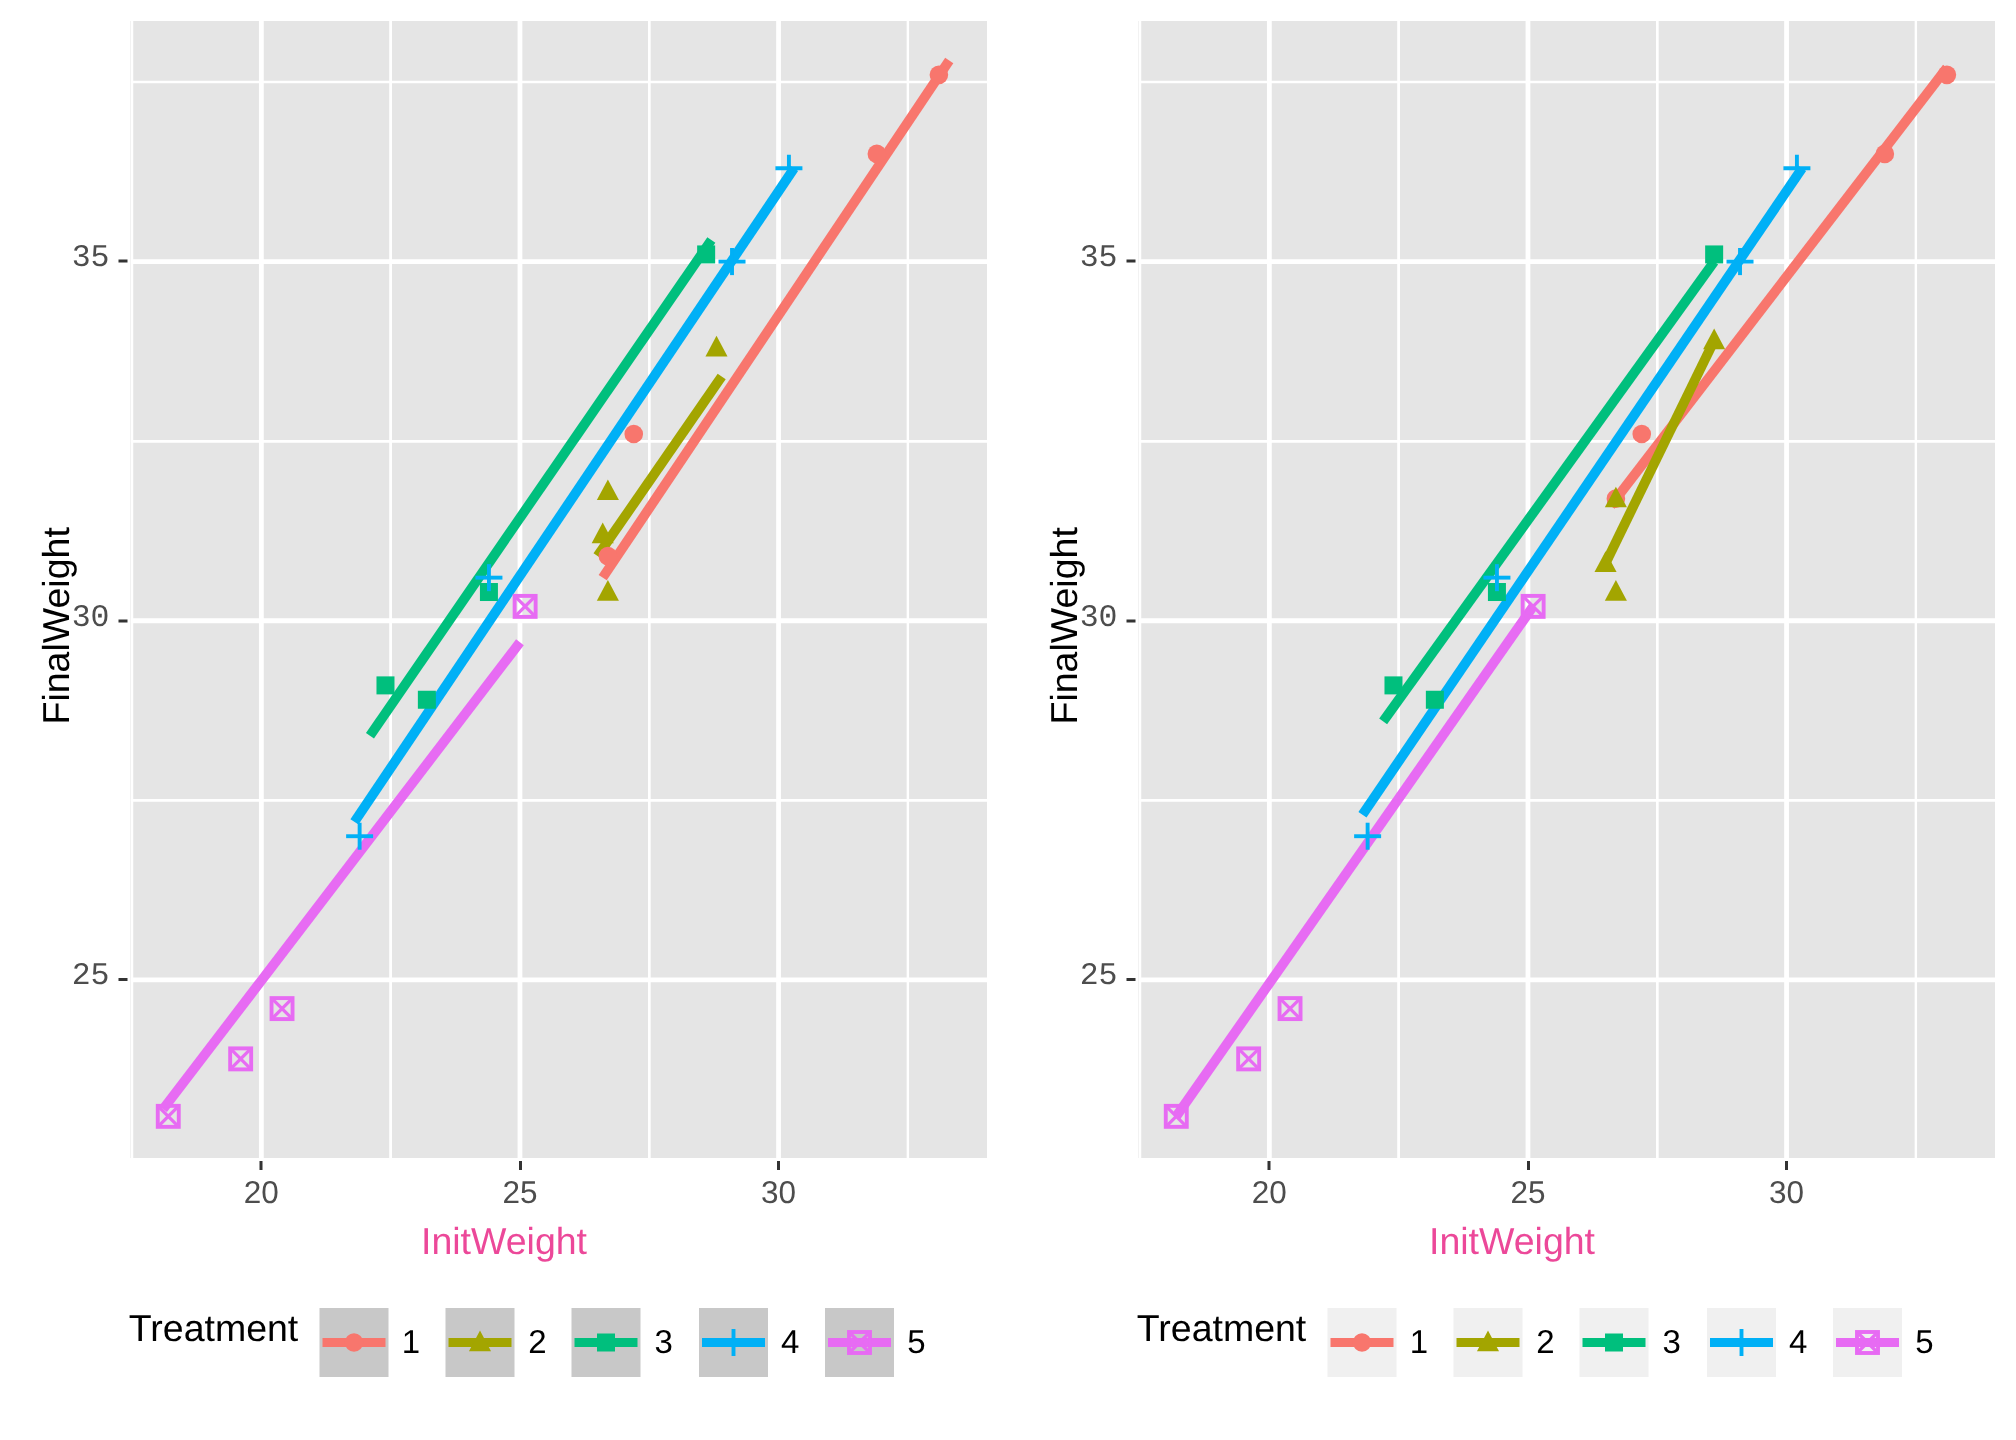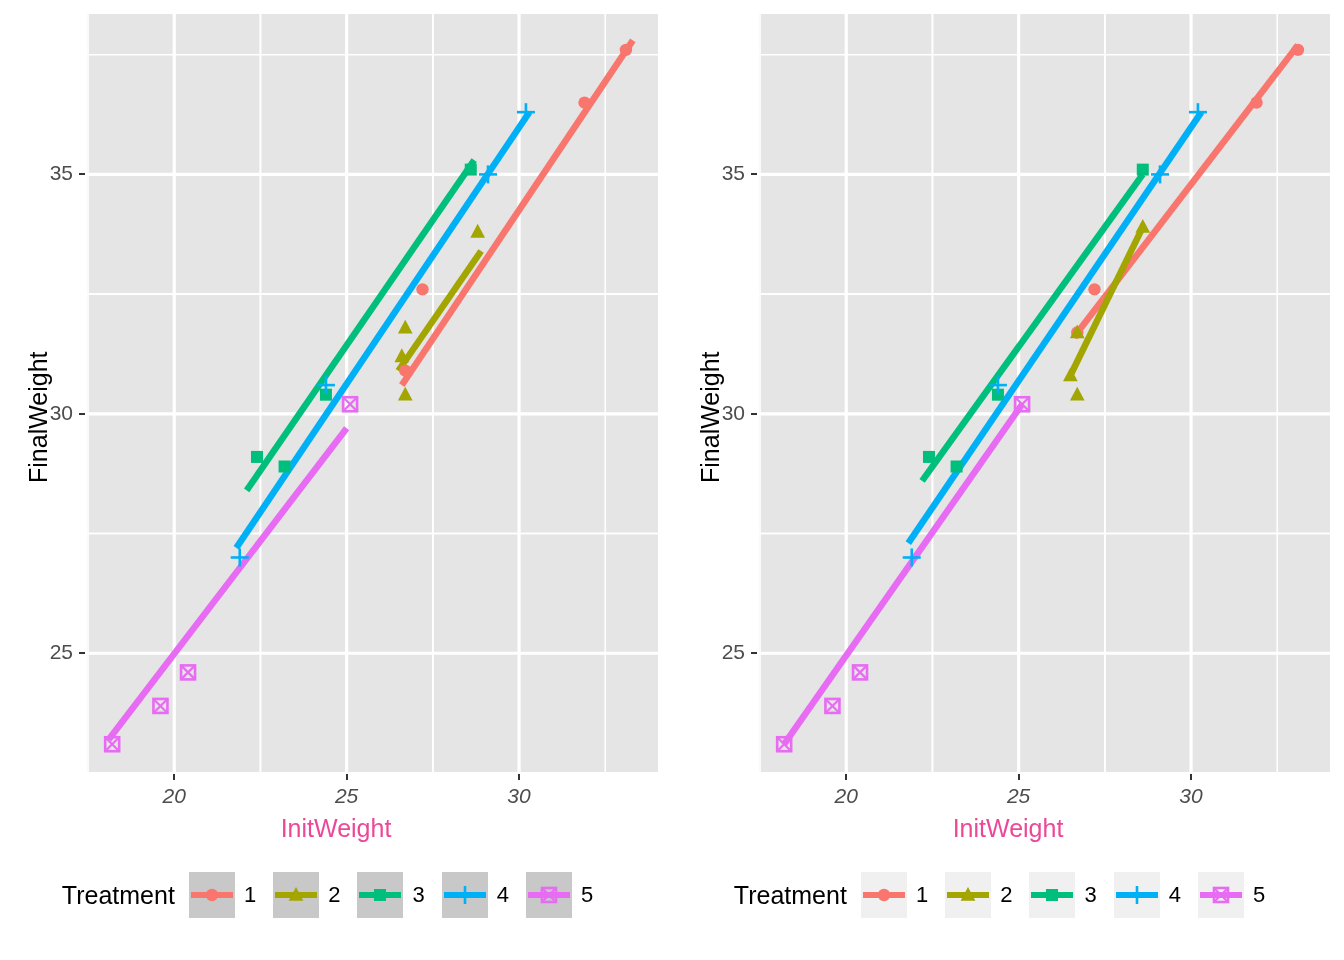--- a/index.html
+++ b/index.html
@@ -38,30 +38,30 @@
     white-space:nowrap;
   }
 
   
   .tick-label{
     position:absolute;
     font-size:21px;
     color:#4D4D4D;
     white-space:nowrap;
   }
-  .tick-label.y{text-align:right;}
-  .tick-label.x{text-align:center;font-style:italic;}
+  .tick-label.y{text-align:right;font-family:Liberation Mono, monospace;}
+  .tick-label.x{text-align:center;}
 
   
   .tick-mark{position:absolute;background:#333333;}
   .tick-mark.y{width:6px;height:2px;}
   .tick-mark.x{width:2px;height:6px;}
 
   
-  .legend{position:absolute;display:flex;align-items:center;}
+  .legend{position:absolute;display:flex;align-items:flex-start;padding-left:24px;}
   .legend-title{
     font-size:25px;color:#000;margin-right:14px;white-space:nowrap;
   }
   .legend-item{display:flex;align-items:center;margin-right:8px;}
   .legend-key{
     width:46px;height:46px;position:relative;display:block;
   }
   .legend-key svg{position:absolute;left:0;top:0;}
   .legend-label{
     font-size:22px;color:#000;margin-left:9px;margin-right:9px;

